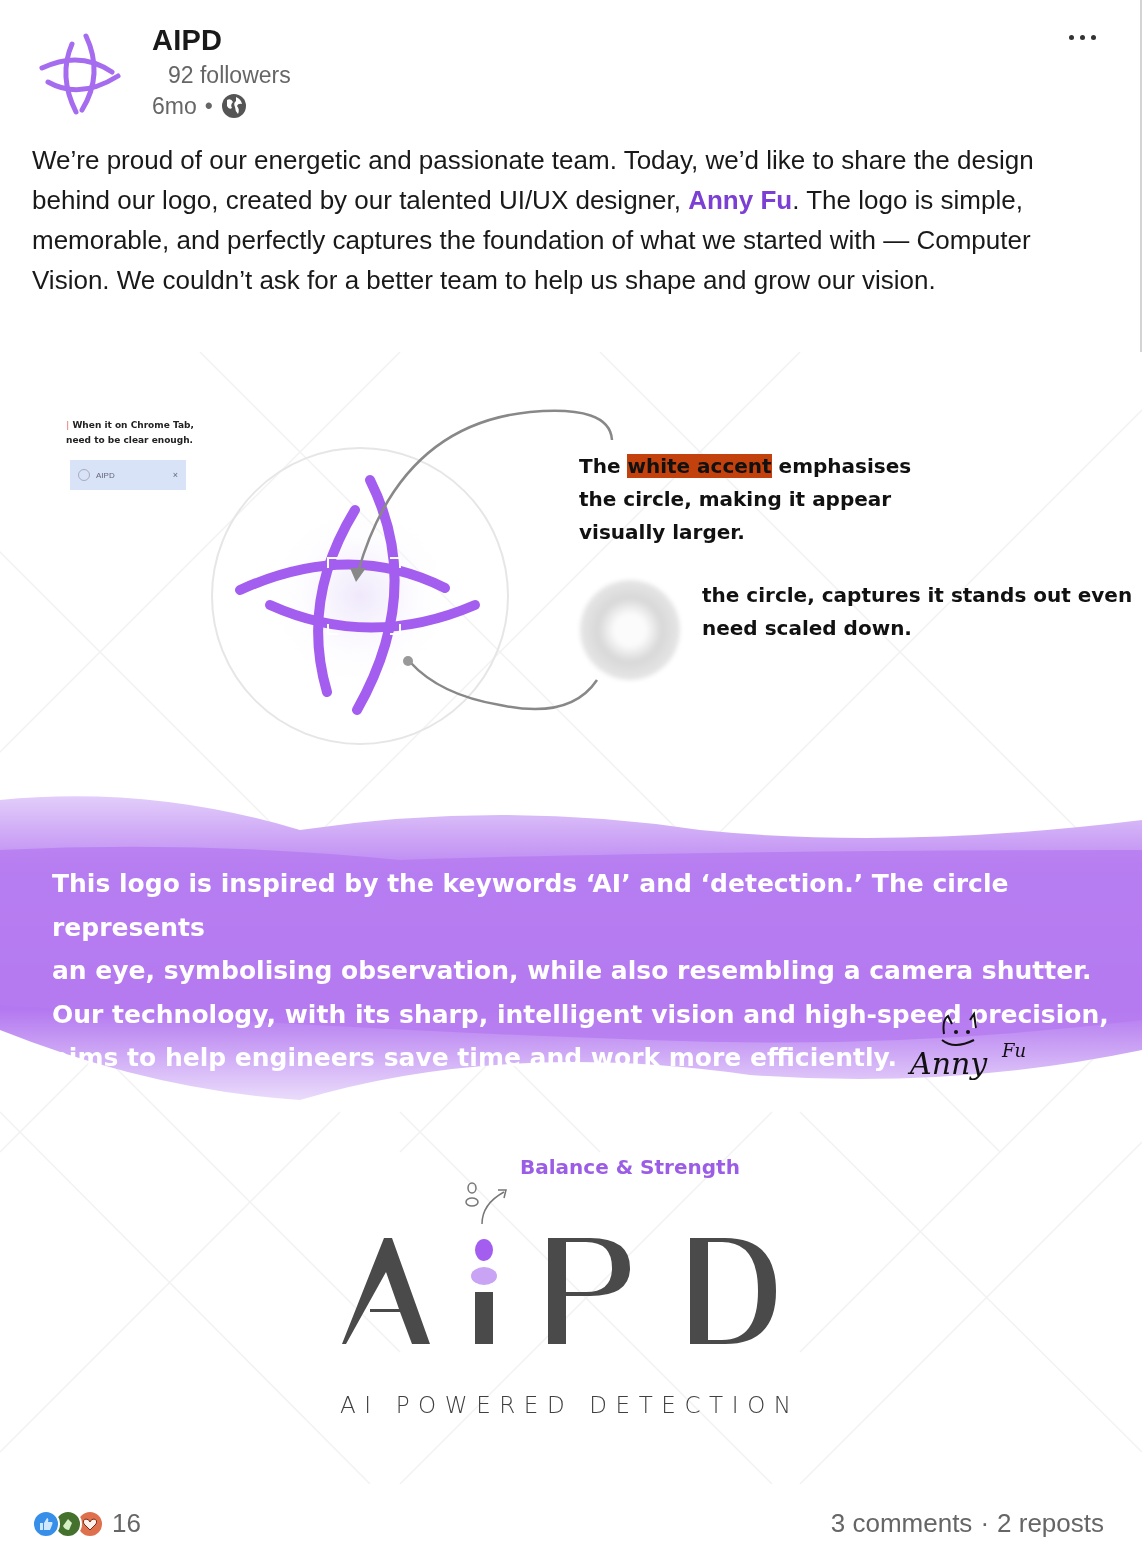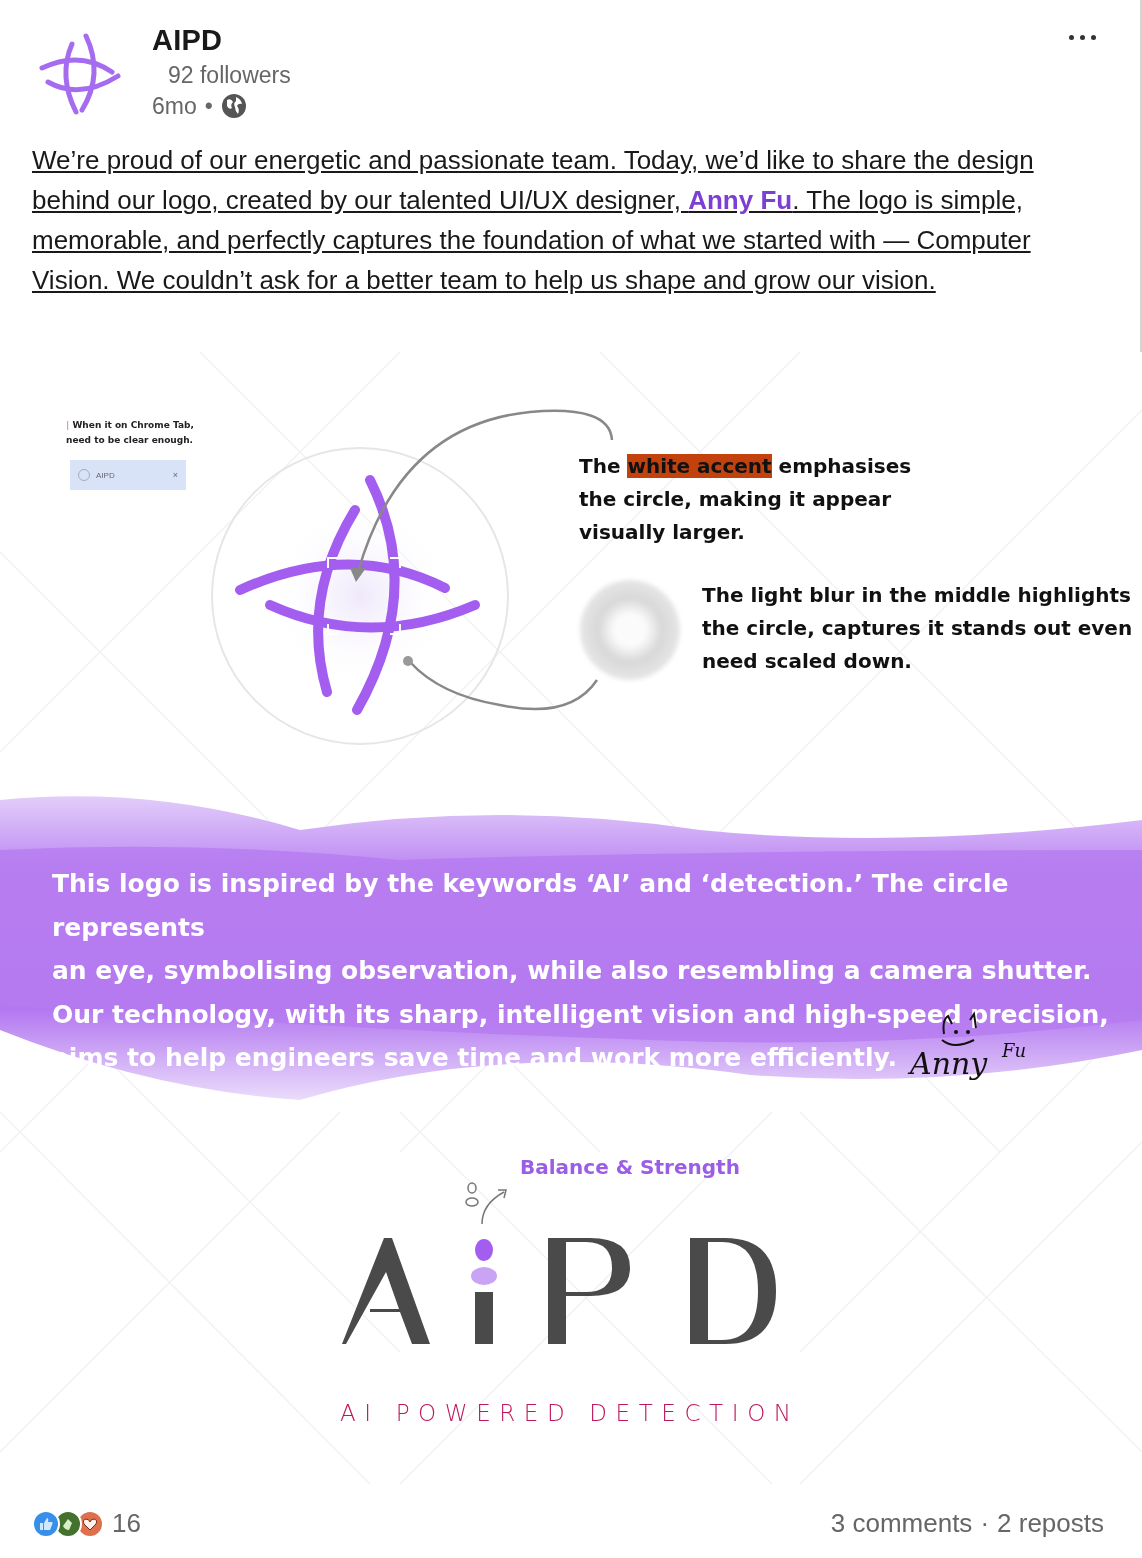--- a/index.html
+++ b/index.html
@@ -14,21 +14,21 @@
   .header { position: absolute; left: 0; top: 0; width: 100%; height: 130px; }
   .avatar { position: absolute; left: 36px; top: 30px; width: 88px; height: 88px; }
   .company-name { position: absolute; left: 152px; top: 24px; font-size: 29px; font-weight: 700; color: #191919; letter-spacing: 0.2px; }
   .followers { position: absolute; left: 168px; top: 62px; font-size: 23px; color: #666; }
   .meta { position: absolute; left: 152px; top: 93px; font-size: 23px; color: #666; display: flex; align-items: flex-start; gap: 8px; }
   .globe { width: 26px; height: 26px; }
   .more-btn { position: absolute; left: 1060px; top: 24px; width: 44px; height: 26px; display: flex; justify-content: center; align-items: center; gap: 6px; cursor: pointer; }
   .more-btn span { width: 5px; height: 5px; border-radius: 50%; background: #333; display: block; }
 
   
-  .post-text { position: absolute; left: 32px; top: 140px; width: 1080px; font-size: 26px; line-height: 40px; color: #191919; text-decoration: underline; }
+  .post-text { position: absolute; left: 32px; top: 140px; width: 1080px; font-size: 26px; line-height: 40px; color: #191919; }
   .mention { color: #7b3fd4; font-weight: 600; }
 
   
   .post-image { position: absolute; left: 0; top: 352px; width: 1142px; height: 1132px; background: #fff; overflow: hidden; }
   .hand { font-family: "DejaVu Sans", sans-serif; font-weight: 700; }
   .tab-note { position: absolute; left: 66px; top: 418px; font-size: 9px; line-height: 15px; color: #222; }
   .tab-note .bar { color: #e88; }
   .tab-mock { position: absolute; left: 70px; top: 460px; width: 116px; height: 30px; background: #d8e3f8; display: flex; align-items: center; padding: 0 8px; font-size: 8px; color: #667; }
   .tab-mock .fav { width: 12px; height: 12px; border-radius: 50%; border: 1px solid #aab; margin-right: 6px; }
   .tab-mock .x { margin-left: auto; font-size: 9px; }
@@ -37,21 +37,21 @@
   .note2 { position: absolute; left: 702px; top: 579px; font-size: 20px; line-height: 33px; color: #111; }
   .blur-circle { position: absolute; left: 580px; top: 580px; width: 100px; height: 100px; border-radius: 50%; background: radial-gradient(circle, #fbfbfb 0 22%, #d8d8d8 45%, #e6e6e6 70%, rgba(255,255,255,0) 100%); filter: blur(2px); }
 
   .band { position: absolute; left: 0; top: 790px; width: 1142px; height: 340px; }
   .band-text { position: absolute; left: 52px; top: 862px; width: 1070px; font-size: 25px; line-height: 43.5px; color: #fff; }
   .signature { position: absolute; left: 910px; top: 1020px; font-family: "DejaVu Serif", serif; font-style: italic; font-size: 30px; color: #111; }
   .signature .fu { position: absolute; left: 90px; top: 6px; font-size: 18px; }
 
   .tagline { position: absolute; left: 520px; top: 1155px; font-size: 20px; color: #9b5de5; }
   .wordmark { position: absolute; left: 340px; top: 1234px; width: 440px; height: 120px; }
-  .subline { position: absolute; left: 340px; top: 1392px; font-size: 23px; letter-spacing: 8.6px; color: #be185d; font-family: "DejaVu Sans", sans-serif; font-weight: 300; margin-top: 8px; }
+  .subline { position: absolute; left: 340px; top: 1392px; font-size: 23px; letter-spacing: 8.6px; color: #404040; font-family: "DejaVu Sans", sans-serif; font-weight: 300; }
 
   
   .reactions { position: absolute; left: 32px; top: 1508px; display: flex; align-items: center; cursor: pointer; }
   .r-icon { width: 28px; height: 28px; border-radius: 50%; border: 2px solid #fff; margin-right: -6px; display: flex; align-items: center; justify-content: center; }
   .r-like { background: #378fe9; z-index: 3; }
   .r-clap { background: #44712e; z-index: 2; }
   .r-love { background: #df704d; z-index: 1; }
   .reaction-count { margin-left: 14px; font-size: 26px; color: #666; }
   .stats { position: absolute; right: 36px; top: 1508px; font-size: 26px; color: #666; display: flex; gap: 8px; }
   .stats span[data-interactable="true"] { cursor: pointer; }
@@ -140,21 +140,20 @@
   </svg>
 
   <div class="note1 hand" data-interactable="false">
     <div><span data-interactable="false">The </span><span class="hl" data-interactable="false">white accent</span><span data-interactable="false"> emphasises</span></div>
     <div data-interactable="false">the circle, making it appear</div>
     <div data-interactable="false">visually larger.</div>
   </div>
 
   <div class="blur-circle" data-interactable="false"></div>
   <div class="note2 hand" data-interactable="false">
-    <div data-interactable="false">The light blur in the middle highlights</div>
     <div data-interactable="false">the circle, captures it stands out even</div>
     <div data-interactable="false">need scaled down.</div>
   </div>
 
   <svg class="band" viewBox="0 0 1142 340" preserveAspectRatio="none" data-interactable="false">
     <defs>
       <linearGradient id="bandg" x1="0" y1="0" x2="0" y2="1">
         <stop offset="0" stop-color="#e2cdfa"></stop>
         <stop offset="0.25" stop-color="#bb85f2"></stop>
         <stop offset="0.7" stop-color="#b377f0"></stop>

